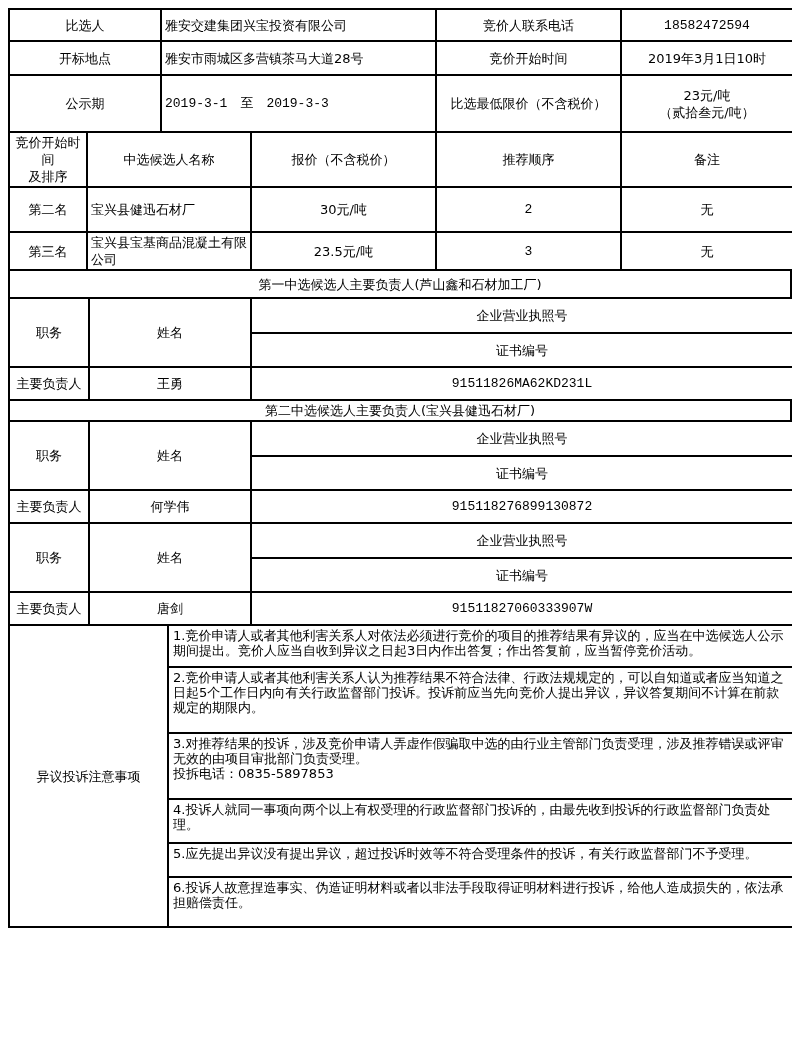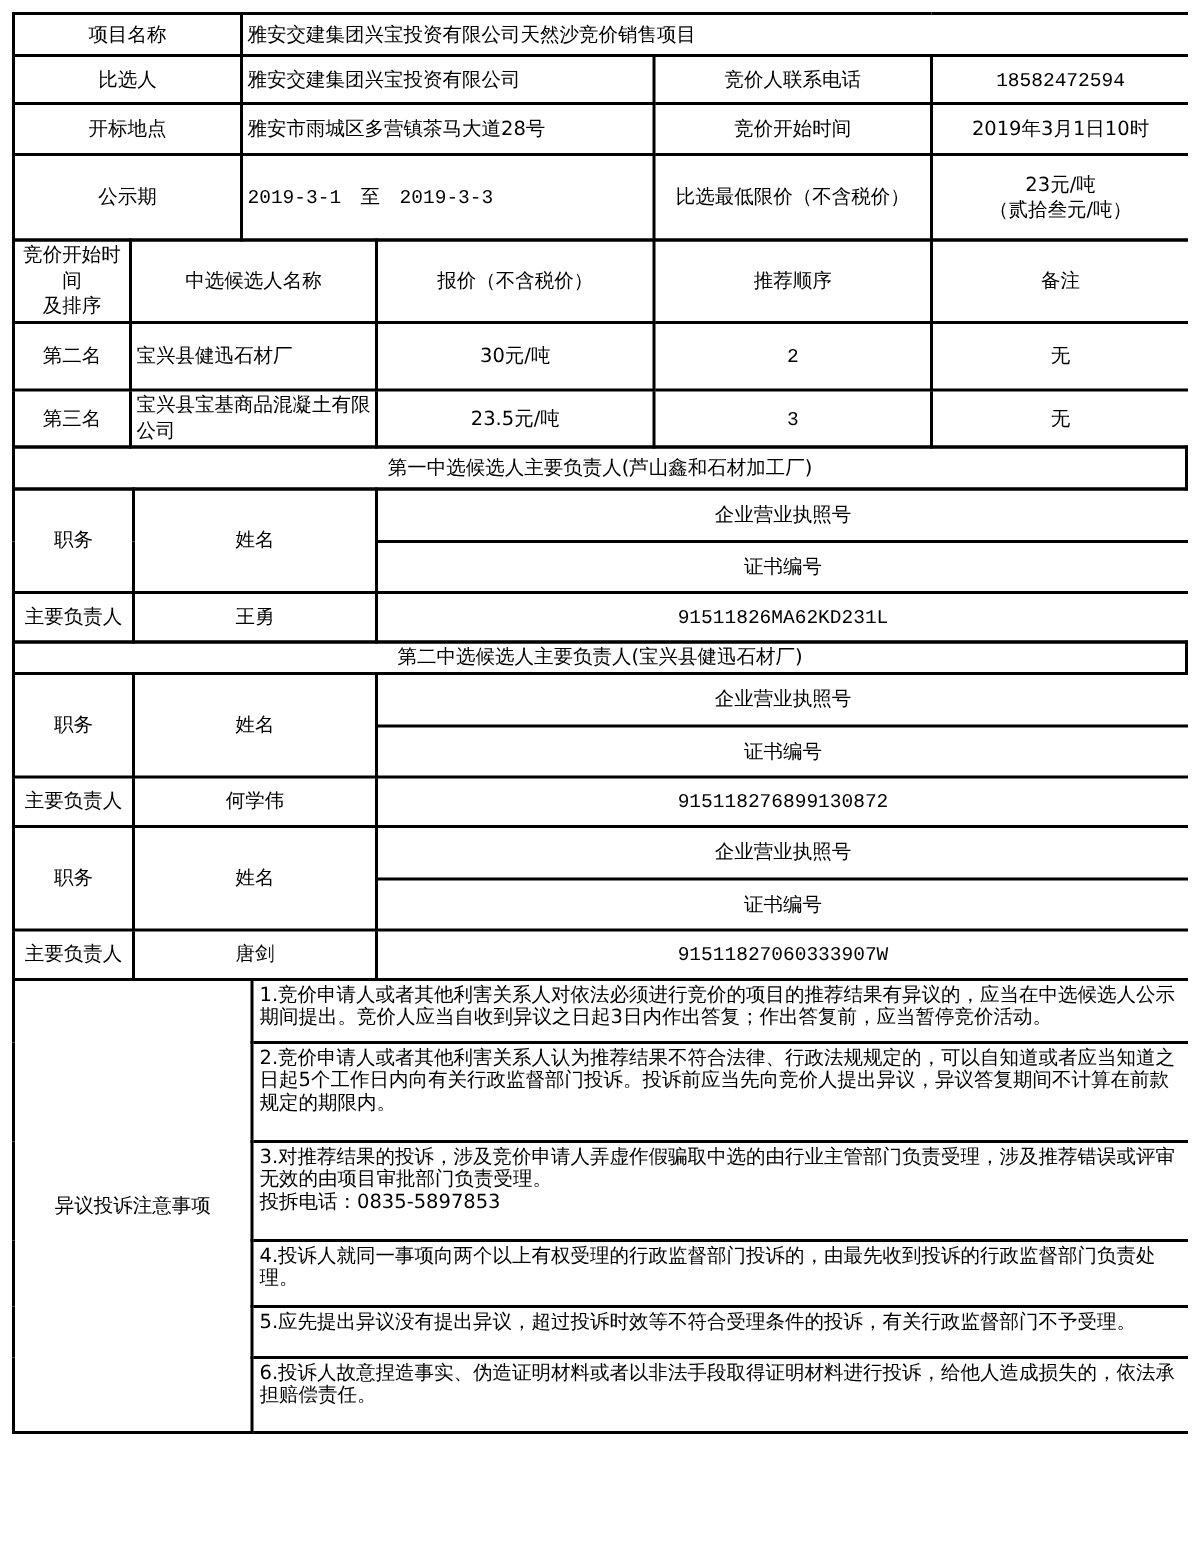--- a/index.html
+++ b/index.html
@@ -44,24 +44,20 @@
 <div>
 
   <table class="tbl first">
     <colgroup>
       <col style="width:152px">
         <col style="width:275px">
         <col style="width:185px">
         <col style="width:172px">
     </colgroup>
     <tbody>
-        <tr style="height:28px">
-      <td>项目名称</td>
-      <td colspan="3" class="left">雅安交建集团兴宝投资有限公司天然沙竞价销售项目</td>
-    </tr>
     <tr style="height:32px">
       <td>比选人</td>
       <td class="left">雅安交建集团兴宝投资有限公司</td>
       <td>竞价人联系电话</td>
       <td class="mono">18582472594</td>
     </tr>
     <tr style="height:34px">
       <td>开标地点</td>
       <td class="left">雅安市雨城区多营镇茶马大道28号</td>
       <td>竞价开始时间</td>

